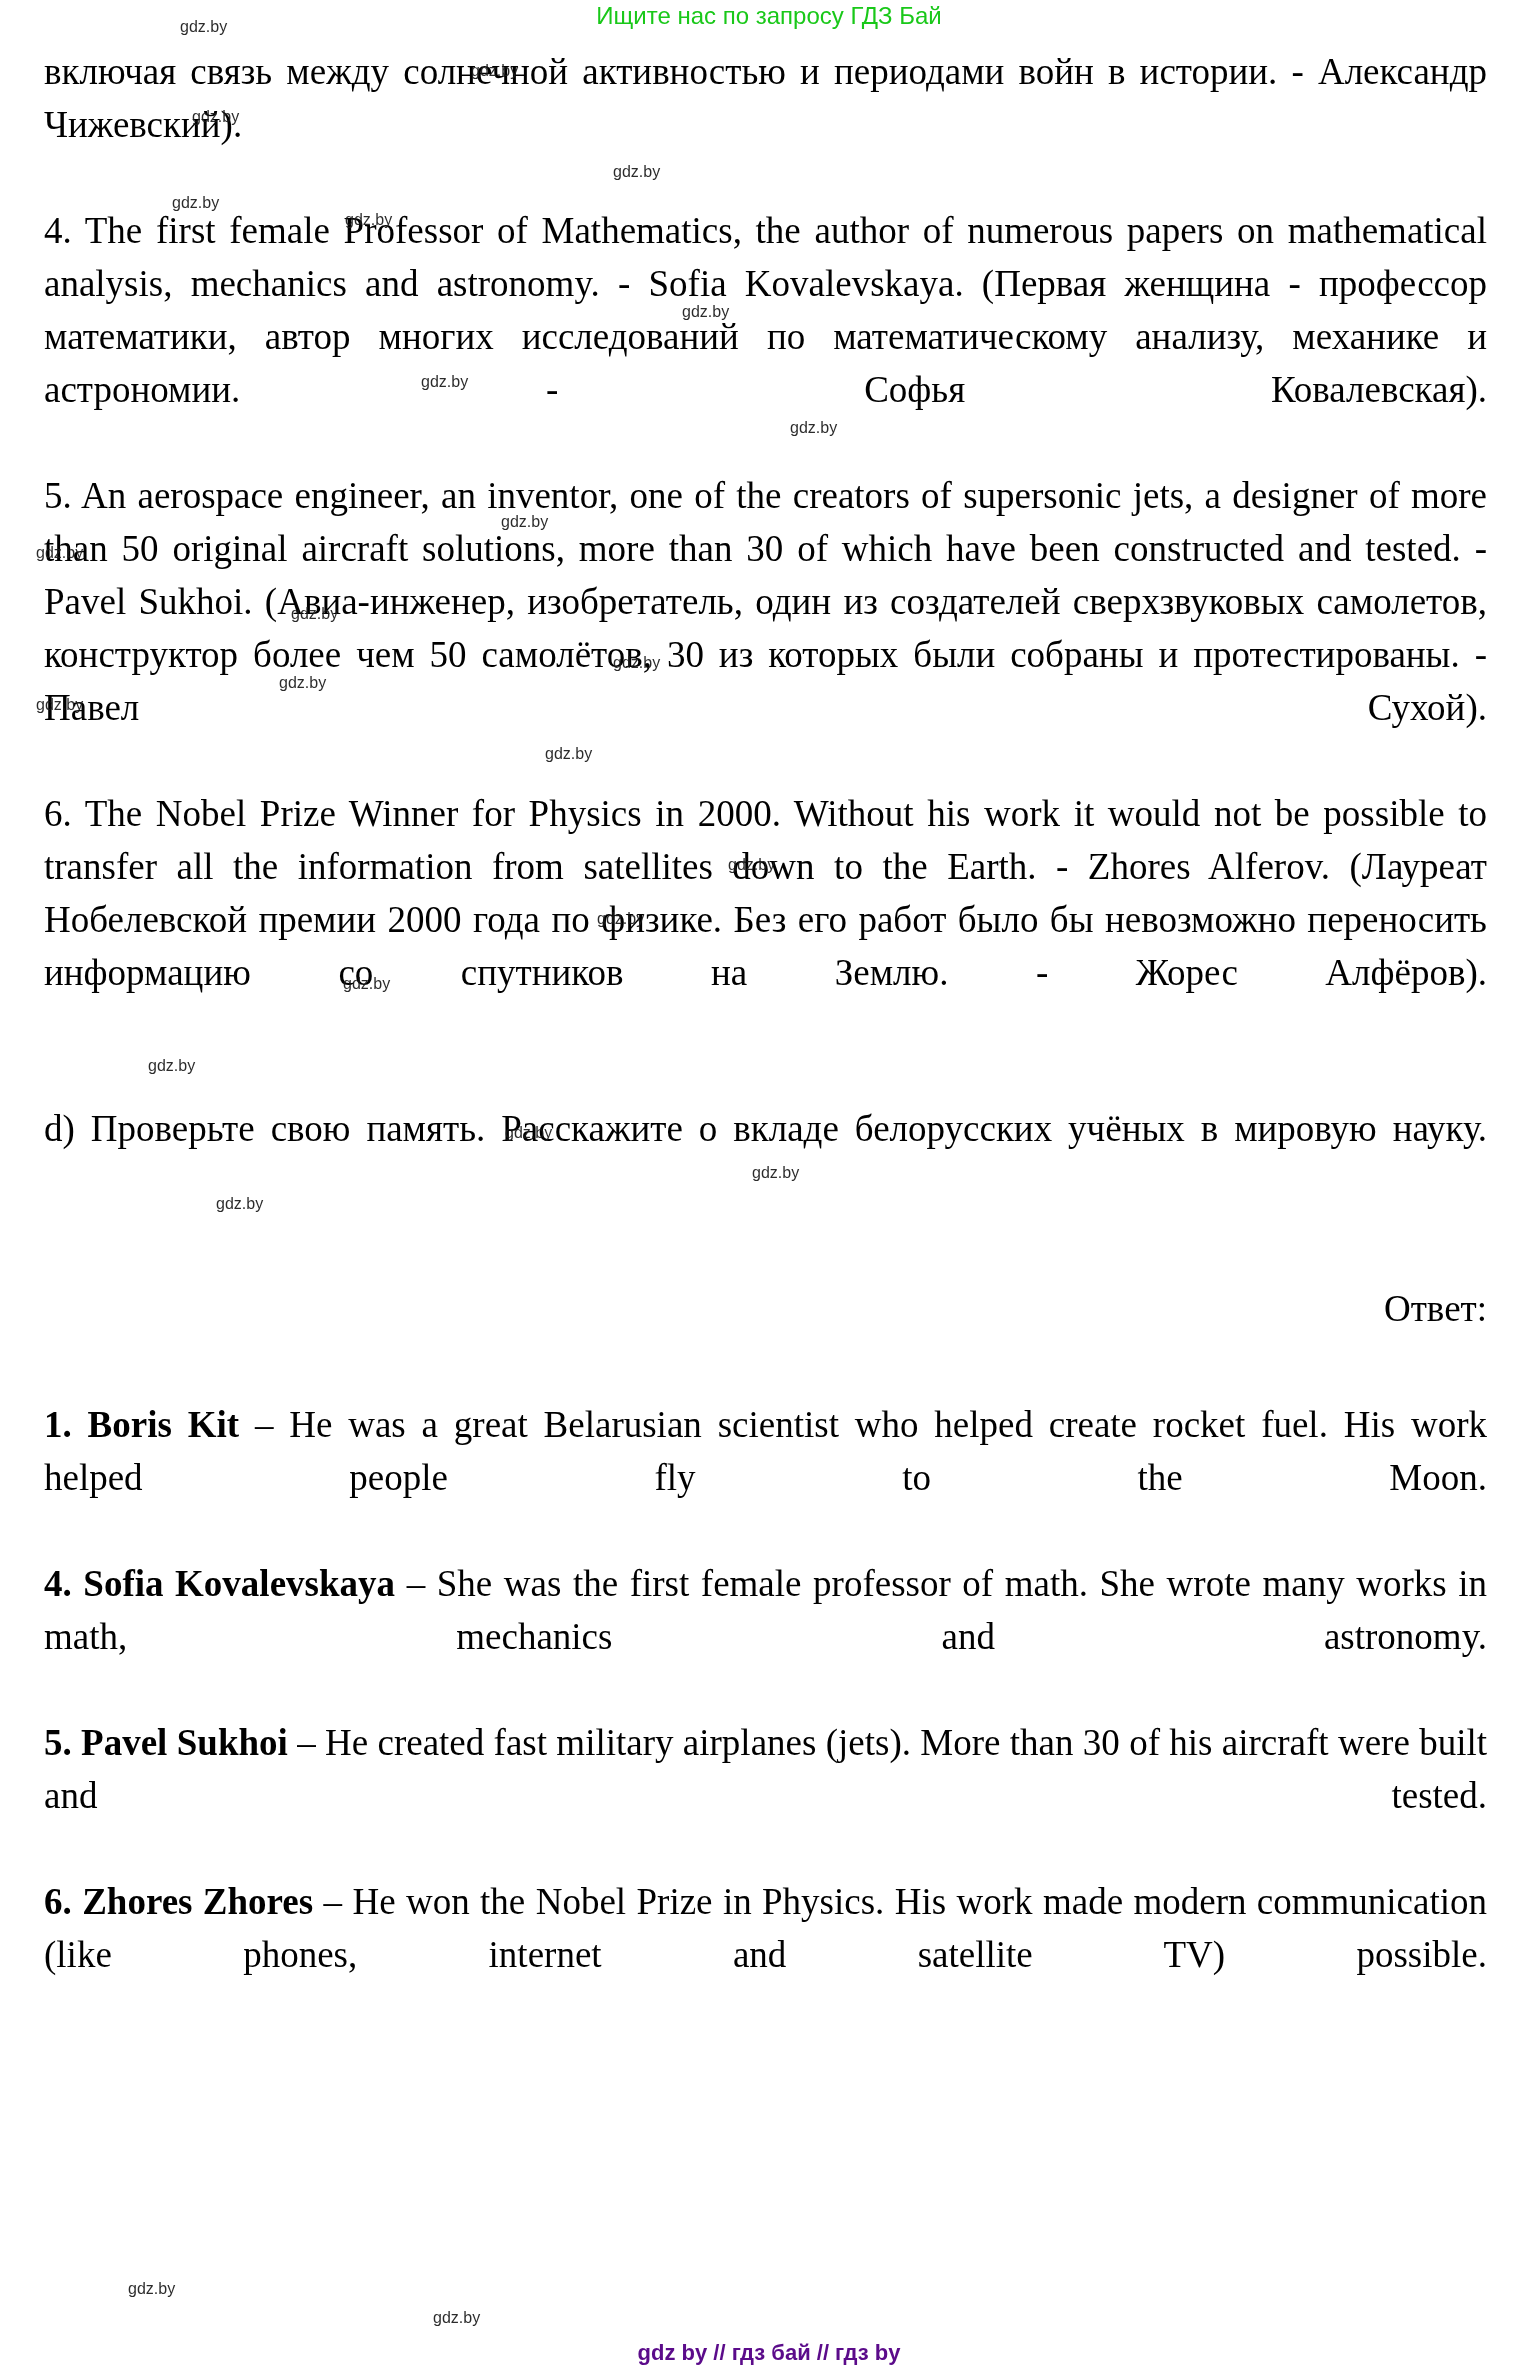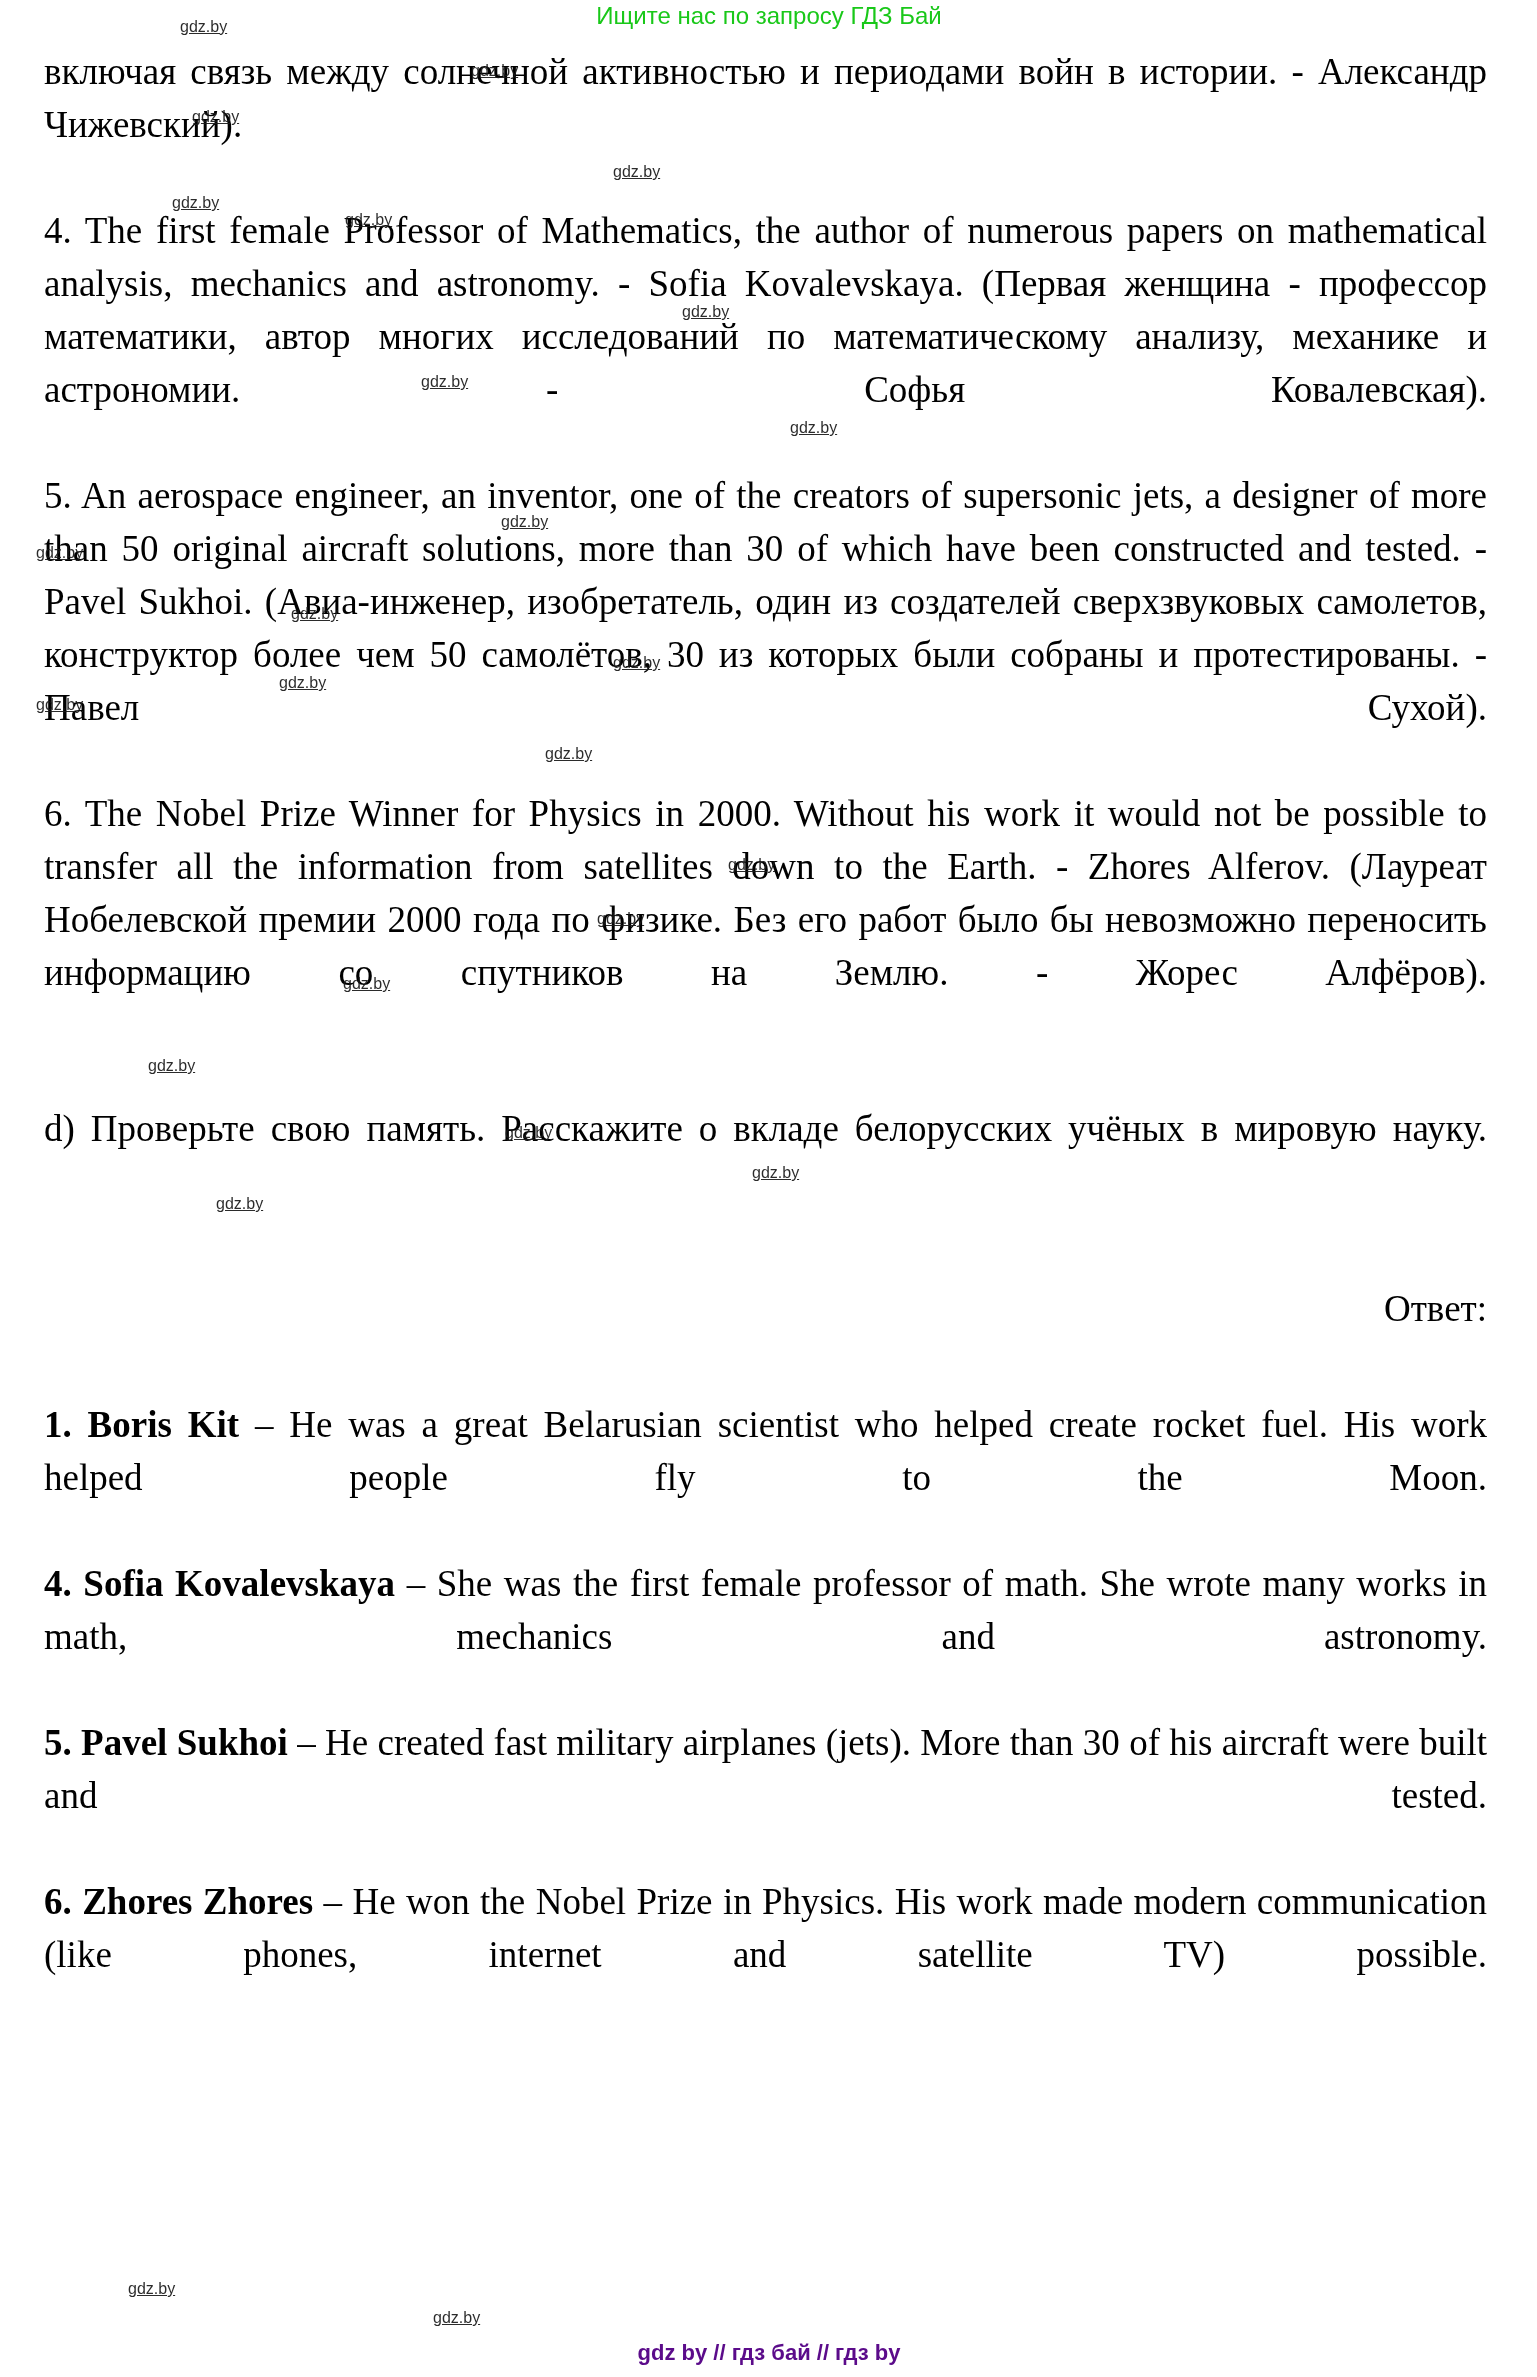--- a/index.html
+++ b/index.html
@@ -69,21 +69,20 @@
 
   
   .wm {
     position: absolute;
     font-family: "Liberation Sans", "DejaVu Sans", sans-serif;
     font-size: 16px;
     color: #1a1a1a;
     white-space: nowrap;
     pointer-events: none;
     opacity: 0.92;
-    text-decoration: underline;
   }
 
   
   .site-footer {
     position: absolute;
     bottom: 11.2px;
     left: 0;
     width: 100%;
     text-align: center;
     font-family: "Liberation Sans", "DejaVu Sans", sans-serif;

